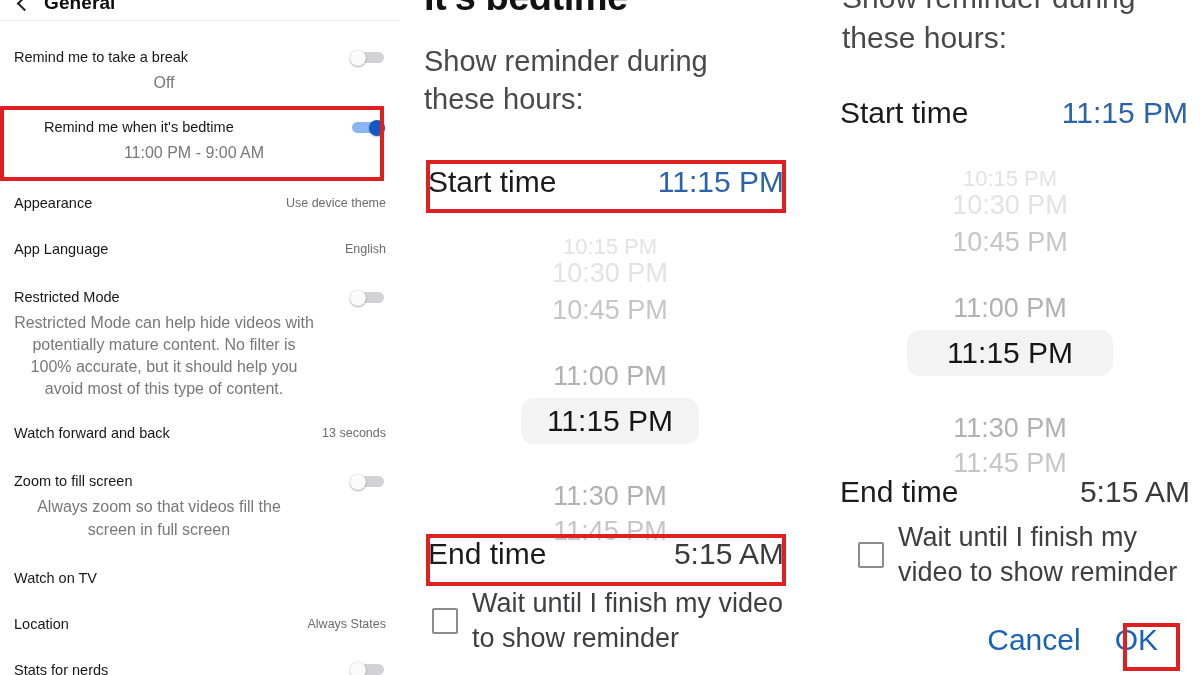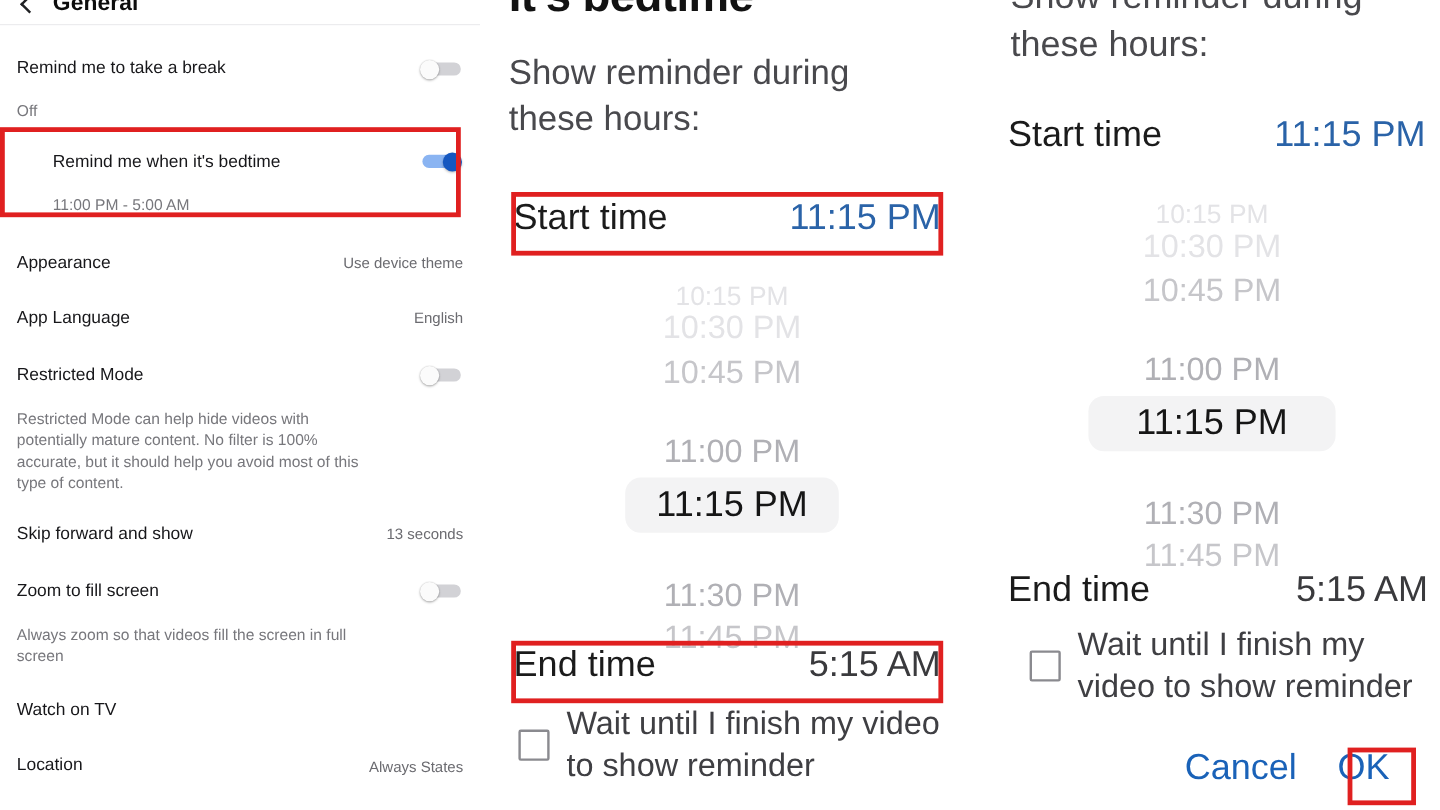--- a/index.html
+++ b/index.html
@@ -94,25 +94,26 @@
     font-size: 14.5px;
     color: #17171a;
     line-height: 1.25;
   }
   .srow-value {
     font-size: 12.5px;
     color: #6b6b70;
     white-space: nowrap;
   }
   .srow-sub {
-    font-size: 13px;
+    font-size: 16px;
     color: #77777c;
     line-height: 1.38;
-    margin-top: 12px;
+    margin-top: 0;
     max-width: 300px;
+    text-align: center;
   }
 
   
   .toggle {
     position: relative;
     width: 36px;
     height: 15px;
     flex: 0 0 auto;
   }
   .toggle .track {
@@ -339,21 +340,21 @@
       </div>
 
       <div class="srow" style="padding-top:18px;padding-left:44px;">
         <div class="srow-main">
           <span class="srow-label">Remind me when it's bedtime</span>
           <span class="toggle on">
             <span class="track"></span>
             <span class="knob"></span>
           </span>
         </div>
-        <div class="srow-sub">11:00 PM - 5:00 AM</div>
+        <div class="srow-sub">11:00 PM - 9:00 AM</div>
       </div>
 
       <div class="srow" style="padding-top:24px;">
         <div class="srow-main">
           <span class="srow-label">Appearance</span>
           <span class="srow-value">Use device theme</span>
         </div>
       </div>
 
       <div class="srow" style="padding-top:16px;">
@@ -369,21 +370,21 @@
           <span class="toggle">
             <span class="track"></span>
             <span class="knob"></span>
           </span>
         </div>
         <div class="srow-sub">Restricted Mode can help hide videos with potentially mature content. No filter is 100% accurate, but it should help you avoid most of this type of content.</div>
       </div>
 
       <div class="srow" style="padding-top:18px;">
         <div class="srow-main">
-          <span class="srow-label">Skip forward and show</span>
+          <span class="srow-label">Watch forward and back</span>
           <span class="srow-value">13 seconds</span>
         </div>
       </div>
 
       <div class="srow" style="padding-top:18px;">
         <div class="srow-main">
           <span class="srow-label">Zoom to fill screen</span>
           <span class="toggle">
             <span class="track"></span>
             <span class="knob"></span>

